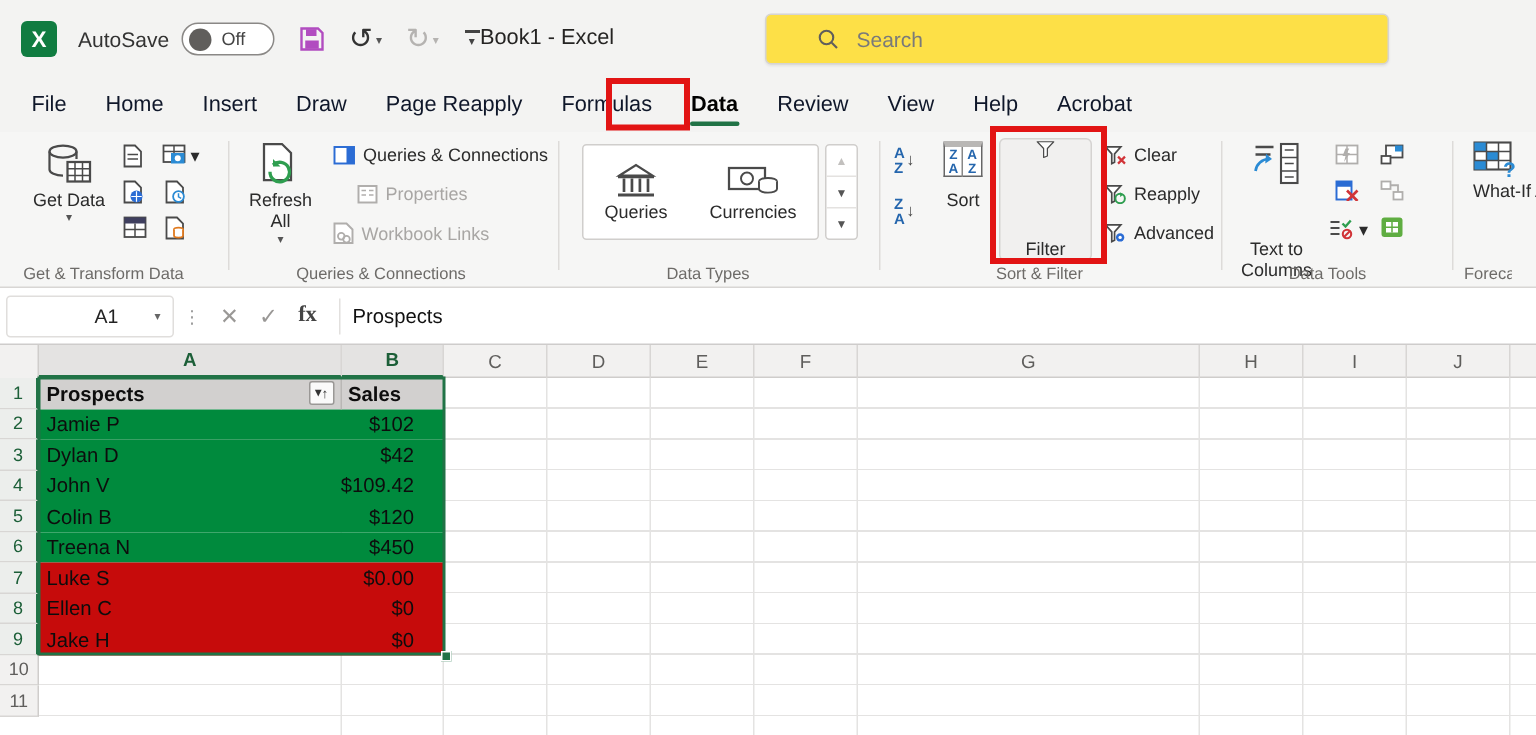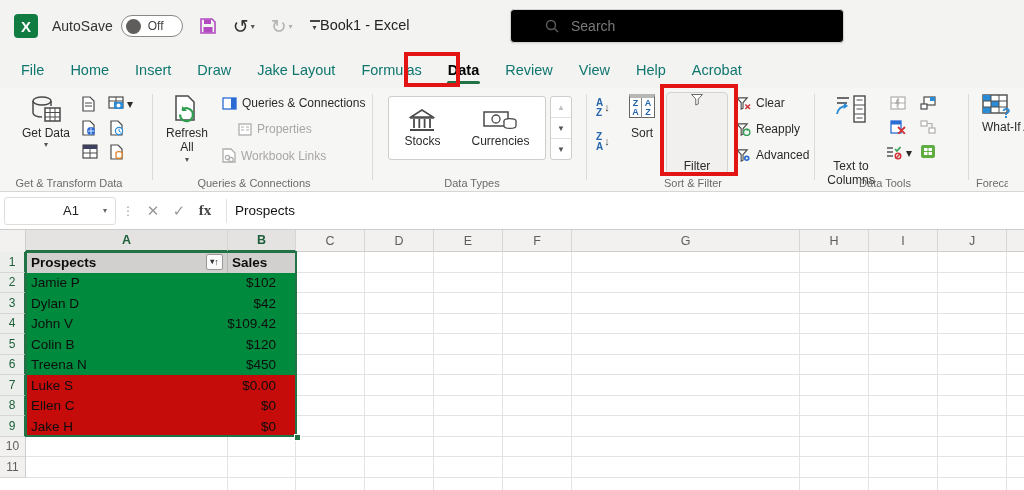--- a/index.html
+++ b/index.html
@@ -14,27 +14,27 @@
   .toggle-knob { width:15px; height:15px; border-radius:50%; background:#605e5c; margin-left:4px; }
   .toggle-text { font-size:12px; color:#444; margin-left:7px; }
   .qat-btn { margin-left:16px; font-size:19px; color:#333; display:flex; align-items:center; }
   .qat-btn .chev { font-size:8px; color:#555; margin-left:2px; }
   .qat-btn.disabled, .qat-btn.disabled .chev { color:#b5b3b1; }
   .save-svg { width:18px; height:18px; }
   .more-cmds { margin-left:16px; width:12px; display:flex; flex-direction:column; align-items:center; }
   .more-cmds .bar { width:10px; height:2px; background:#444; margin-bottom:1px; }
   .more-cmds .chev { font-size:8px; color:#444; }
   .doc-title { position:absolute; left:320px; top:17px; font-size:14.5px; color:#252423; }
-  .searchbox { position:absolute; left:510px; top:9px; width:334px; height:34px; background:#000000; border:1px solid #d6d4d2; border-radius:4px; box-shadow:0 1px 2px rgba(0,0,0,.08); display:flex; align-items:center; }
+  .searchbox { position:absolute; left:510px; top:9px; width:416px; height:34px; background:#fde047; border:1px solid #d6d4d2; border-radius:4px; box-shadow:0 1px 2px rgba(0,0,0,.08); display:flex; align-items:center; }
   .search-ico { margin-left:34px; width:14px; height:14px; }
   .search-text { margin-left:12px; font-size:14px; color:#7a7a7a; }
 
   
   .tabrow { position:absolute; left:0; top:52px; width:1024px; height:36px; background:#f3f3f2; display:flex; align-items:center; padding-left:8px; }
-  .mtab { font-size:14.5px; color:#0f766e; padding:0 13px; height:36px; display:flex; align-items:center; position:relative; }
+  .mtab { font-size:14.5px; color:#0f172a; padding:0 13px; height:36px; display:flex; align-items:center; position:relative; }
   .mtab.active { color:#000; font-weight:bold; }
   .mtab.active::after { content:""; position:absolute; left:12px; right:12px; bottom:4px; height:3px; background:var(--selgreen,#217346); border-radius:2px; }
 
   
   .ribbon { position:absolute; left:0; top:88px; width:1024px; height:104px; background:#f6f6f5; border-bottom:1px solid #d8d6d4; }
   .rgroup { position:absolute; top:0; height:104px; }
   .rgroup-label { position:absolute; bottom:3px; left:0; right:16px; text-align:center; font-size:11px; color:#6d6b68; white-space:nowrap; overflow:hidden; }
   .rdivider { position:absolute; top:6px; width:1px; height:86px; background:#dddbd9; }
   .bigbtn { position:absolute; display:flex; flex-direction:column; align-items:center; text-align:center; font-size:12px; color:#2b2b2b; line-height:1.2; }
   .bigbtn .chev { font-size:8px; color:#555; }
@@ -131,21 +131,21 @@
     </svg>
     <span class="search-text">Search</span>
   </div>
 </div>
 
 <div class="tabrow">
   <div class="mtab">File</div>
   <div class="mtab">Home</div>
   <div class="mtab">Insert</div>
   <div class="mtab">Draw</div>
-  <div class="mtab">Jake Layout</div>
+  <div class="mtab">Page Reapply</div>
   <div class="mtab">Formulas</div>
   <div class="mtab active">Data</div>
   <div class="mtab">Review</div>
   <div class="mtab">View</div>
   <div class="mtab">Help</div>
   <div class="mtab">Acrobat</div>
 </div>
 
 <div class="ribbon">
 
@@ -258,21 +258,21 @@
       <div class="galitem">
         <svg width="30" height="26" viewBox="0 0 30 26">
           <path d="M4 9 L15 2 L26 9 z" fill="none" stroke="#4a4a4a" stroke-width="1.5"></path>
           <line x1="3" y1="10" x2="27" y2="10" stroke="#4a4a4a" stroke-width="1.5"></line>
           <line x1="7" y1="11" x2="7" y2="20" stroke="#4a4a4a" stroke-width="1.8"></line>
           <line x1="12.3" y1="11" x2="12.3" y2="20" stroke="#4a4a4a" stroke-width="1.8"></line>
           <line x1="17.6" y1="11" x2="17.6" y2="20" stroke="#4a4a4a" stroke-width="1.8"></line>
           <line x1="23" y1="11" x2="23" y2="20" stroke="#4a4a4a" stroke-width="1.8"></line>
           <line x1="3" y1="22" x2="27" y2="22" stroke="#4a4a4a" stroke-width="2"></line>
         </svg>
-        <span>Stocks</span>
+        <span>Queries</span>
       </div>
       <div class="galitem">
         <svg width="36" height="26" viewBox="0 0 36 26">
           <rect x="2" y="4" width="24" height="14" fill="#fff" stroke="#4a4a4a" stroke-width="1.5"></rect>
           <circle cx="14" cy="11" r="4" fill="none" stroke="#4a4a4a" stroke-width="1.3"></circle>
           <ellipse cx="28" cy="13" rx="6" ry="2.4" fill="#fff" stroke="#4a4a4a" stroke-width="1.3"></ellipse>
           <path d="M22 13 v5 c0 1.3 2.7 2.4 6 2.4 s6 -1.1 6 -2.4 v-5" fill="#fff" stroke="#4a4a4a" stroke-width="1.3"></path>
         </svg>
         <span>Currencies</span>
       </div>

